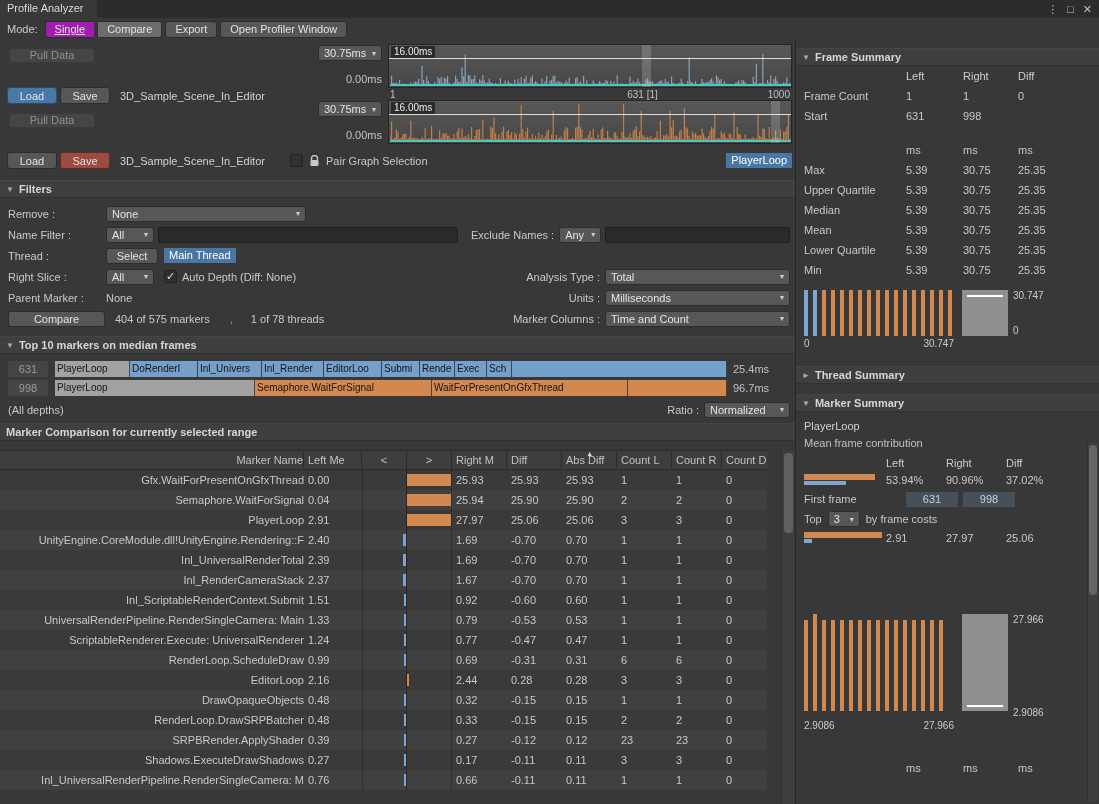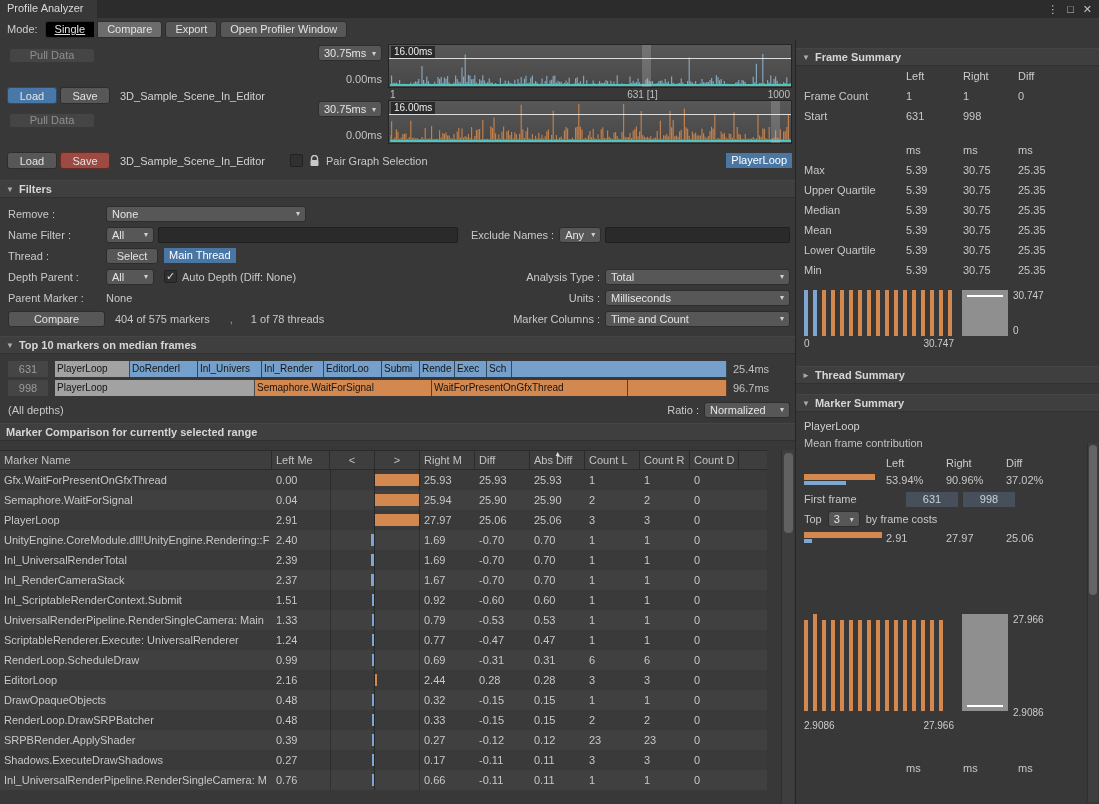--- a/index.html
+++ b/index.html
@@ -8,21 +8,21 @@
 
 
 .titlebar{position:absolute;left:0;top:0;width:100%;height:18px;background:#2c2c2c;display:flex;}
 .tb-tab{height:18px;background:#383838;padding:2px 14px 0 7px;color:#dadada;}
 .tb-controls{margin-left:auto;display:flex;align-items:center;gap:9px;padding-right:7px;color:#c2c2c2;}
 
 
 .toolbar{position:absolute;left:0;top:18px;width:795px;height:22px;display:flex;align-items:center;padding-left:7px;}
 .mode-lbl{margin-right:7px;color:#cdcdcd;}
 .btn{display:inline-flex;align-items:center;justify-content:center;background:#575757;border:1px solid #2d2d2d;color:#e2e2e2;font:11px "Liberation Sans",sans-serif;height:17px;padding:0 9px;border-radius:3px;white-space:nowrap;}
-.btn.seg-l{border-radius:3px 0 0 3px;border-right:none;background:#000000;text-decoration:underline;}
+.btn.seg-l{border-radius:3px 0 0 3px;border-right:none;background:#a21caf;text-decoration:underline;}
 .btn.seg-r{border-radius:0 3px 3px 0;background:#6c6c6c;margin-right:4px;}
 .toolbar .btn{margin-right:3px;}
 
 
 .datasets{position:absolute;left:7px;top:46px;width:310px;}
 .ds-pull{display:block;width:86px;height:15px;line-height:13px;text-align:center;background:#454545;border:1px solid #393939;border-radius:3px;color:#8f8f8f;margin:2px 0 6px 2px;font-size:11px;}
 .ds-row{display:flex;align-items:center;margin-bottom:9px;margin-top:24px;}
 .ds-btn{width:50px;height:17px;margin-right:3px;}
 .ds-btn.blue{background:#4878aa;border-color:#2d4b6b;}
 .ds-btn.red{background:#9c4a42;border-color:#5f2d28;}
@@ -89,21 +89,21 @@
 .t10-seg.selected{background:#a2a2a2;}
 .t10-total{margin-left:6px;color:#c0c0c0;}
 .t10-foot{display:flex;align-items:center;height:17px;margin-top:5px;padding:0 5px 0 8px;}
 
 
 .cmp{top:423px;bottom:0;}
 .cmp-table{position:absolute;left:0;top:27px;width:767px;bottom:0;overflow:hidden;}
 .cmp-head{display:flex;height:20px;background:#3e3e3e;border-top:1px solid #2b2b2b;border-bottom:1px solid #2b2b2b;color:#c2c2c2;}
 .hc{padding:3px 0 0 4px;border-right:1px solid #2b2b2b;overflow:hidden;white-space:nowrap;position:relative;flex:none;}
 .hc.ctr{text-align:center;padding-left:0;}
-.w-name{width:272px;}.w-num{width:58px;}.w-bar{width:45px;}.w-55{width:55px;}.w-50{width:50px;}.w-49{width:49px;}
+.w-name{width:304px;text-align:right;}.w-num{width:58px;}.w-bar{width:45px;}.w-55{width:55px;}.w-50{width:50px;}.w-49{width:49px;}
 .cmp-row{display:flex;height:20px;background:#3a3a3a;color:#c8c8c8;}
 .cmp-row.alt{background:#404040;}
 .cell{padding:4px 0 0 4px;overflow:hidden;white-space:nowrap;flex:none;}
 .c-bar{position:relative;padding:0;}
 .c-bar.lt{border-right:1px solid #272727;border-left:1px solid rgba(0,0,0,.25);}
 .c-bar.gt{border-right:1px solid rgba(0,0,0,.25);}
 .bar{position:absolute;top:4px;height:12px;}
 .bar.left{right:0;background:#7da6d2;}
 .bar.right{left:0;background:#d2884e;}
 .sort-arrow{position:absolute;top:-1px;left:45%;font-size:7px;color:#ddd;}
@@ -269,21 +269,21 @@
           <span class="dd-arr">▾</span>
         </div>
         <input class="tin tin-flex" value="" style="">
       </div>
       <div class="f-row">
         <span class="f-lbl">Thread :</span>
         <button class="btn sel-btn">Select</button>
         <span class="chip">Main Thread</span>
       </div>
       <div class="f-row">
-        <span class="f-lbl">Depth Parent :</span>
+        <span class="f-lbl">Right Slice :</span>
         <div class="dd dd-48">
           <span class="dd-txt">All</span>
           <span class="dd-arr">▾</span>
         </div>
         <span class="cb checked" id="auto-depth-cb" style="margin-left:10px"></span>
         <span class="auto-lbl">Auto Depth (Diff: None)</span>
         <div class="f-right">
           <span class="f-rlbl">Analysis Type :</span>
           <div class="dd dd-185">
             <span class="dd-txt">Total</span>

